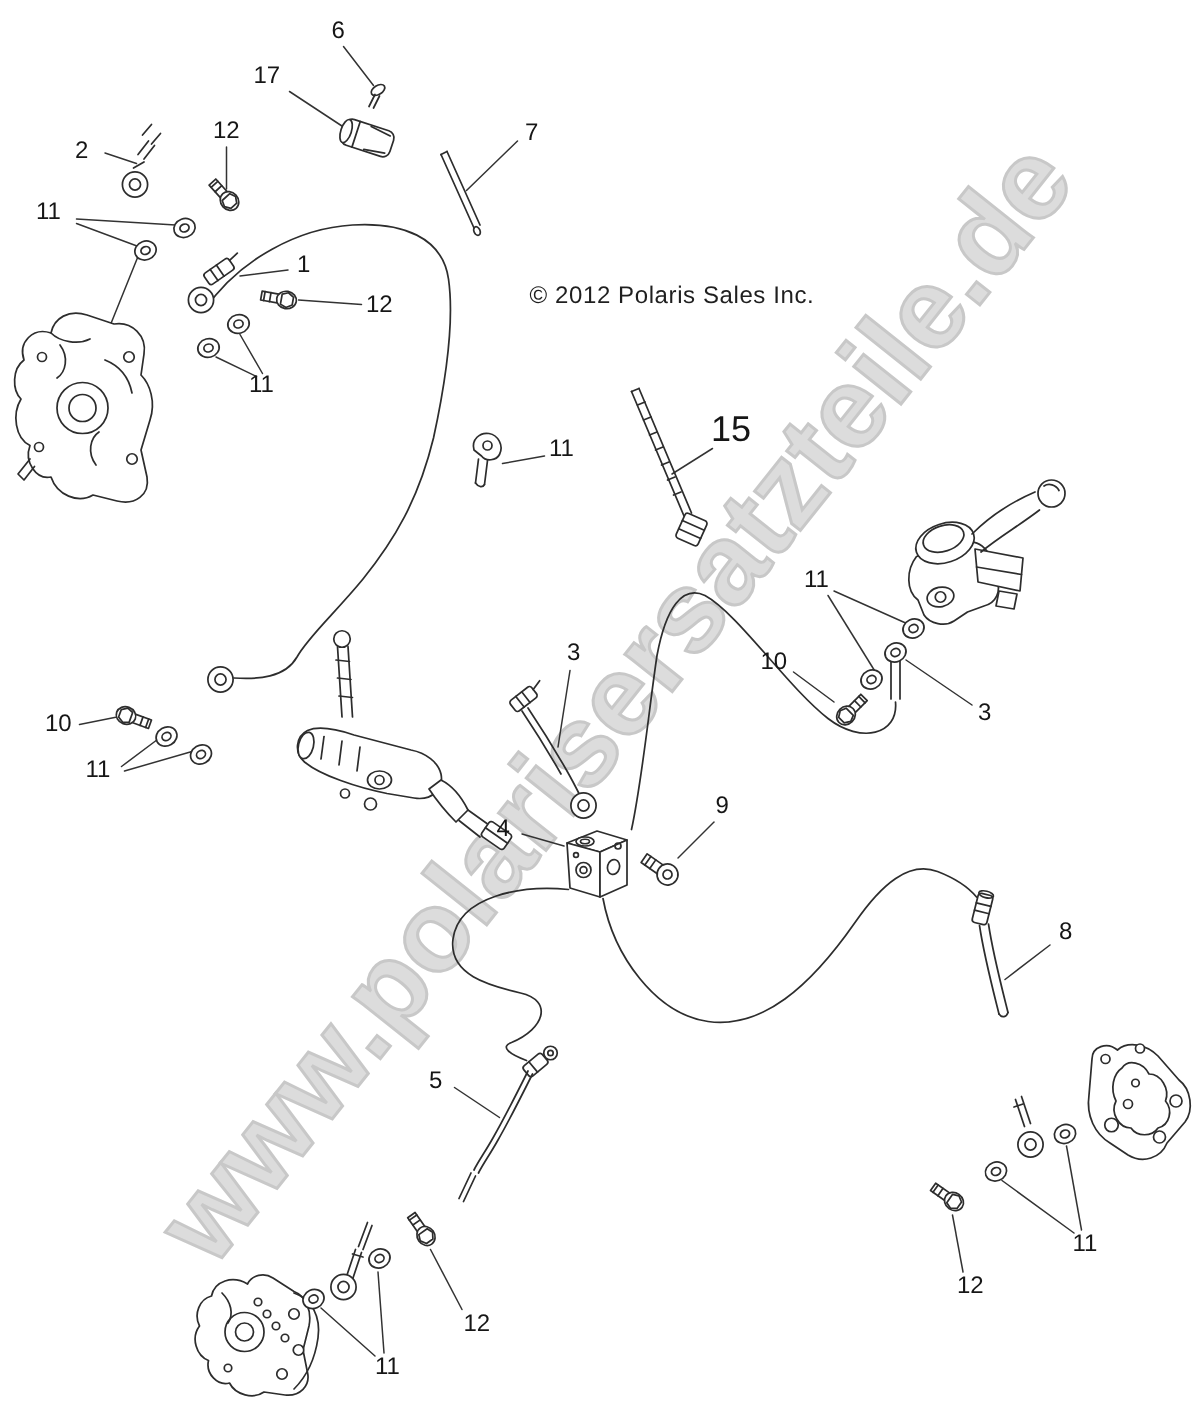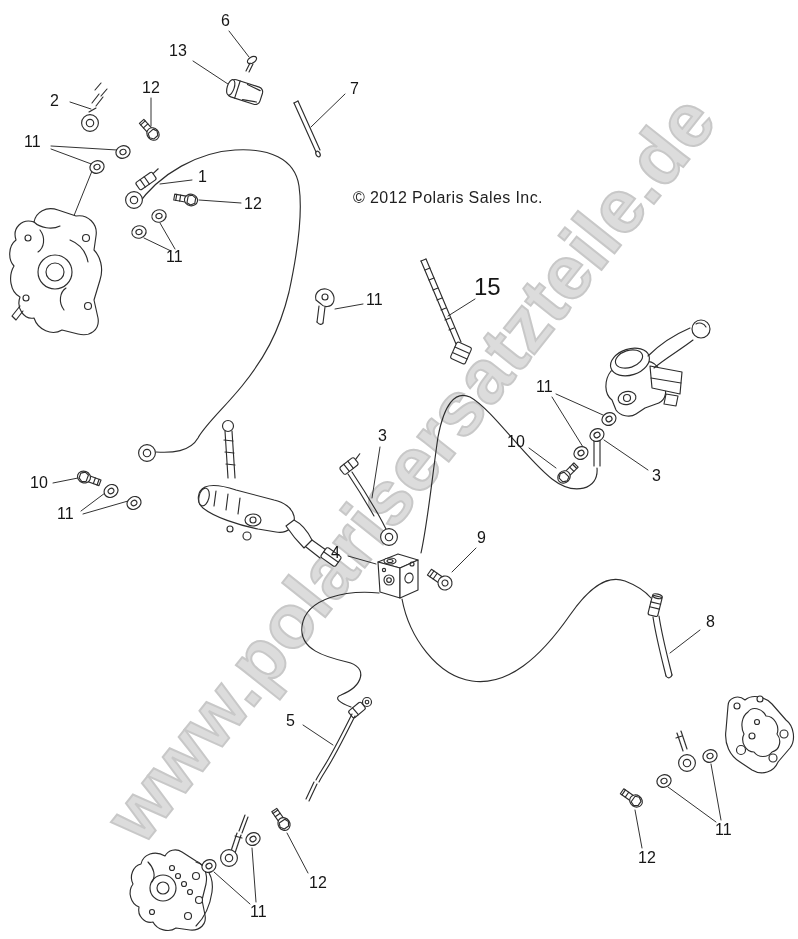--- a/index.html
+++ b/index.html
@@ -354,21 +354,21 @@
     </g>
     <use href="#washer" transform="translate(253,839) rotate(-25)"></use>
     <use href="#washer" transform="translate(209,866) rotate(-25)"></use>
     <use href="#bolt" transform="translate(284,824) rotate(55)"></use>
 
   </svg>
 
   <div class="copyright">© 2012 Polaris Sales Inc.</div>
 
   <div class="callout" style="left:221px;top:13px">6</div>
-  <div class="callout" style="left:169px;top:43px">13</div>
+  <div class="callout" style="left:169px;top:43px">17</div>
   <div class="callout" style="left:50px;top:93px">2</div>
   <div class="callout" style="left:142px;top:80px">12</div>
   <div class="callout" style="left:24px;top:134px">11</div>
   <div class="callout" style="left:198px;top:169px">1</div>
   <div class="callout" style="left:244px;top:196px">12</div>
   <div class="callout" style="left:166px;top:249px">11</div>
   <div class="callout" style="left:350px;top:81px">7</div>
   <div class="callout" style="left:366px;top:292px">11</div>
   <div class="callout big" style="left:474px;top:275px">15</div>
   <div class="callout" style="left:536px;top:379px">11</div>

